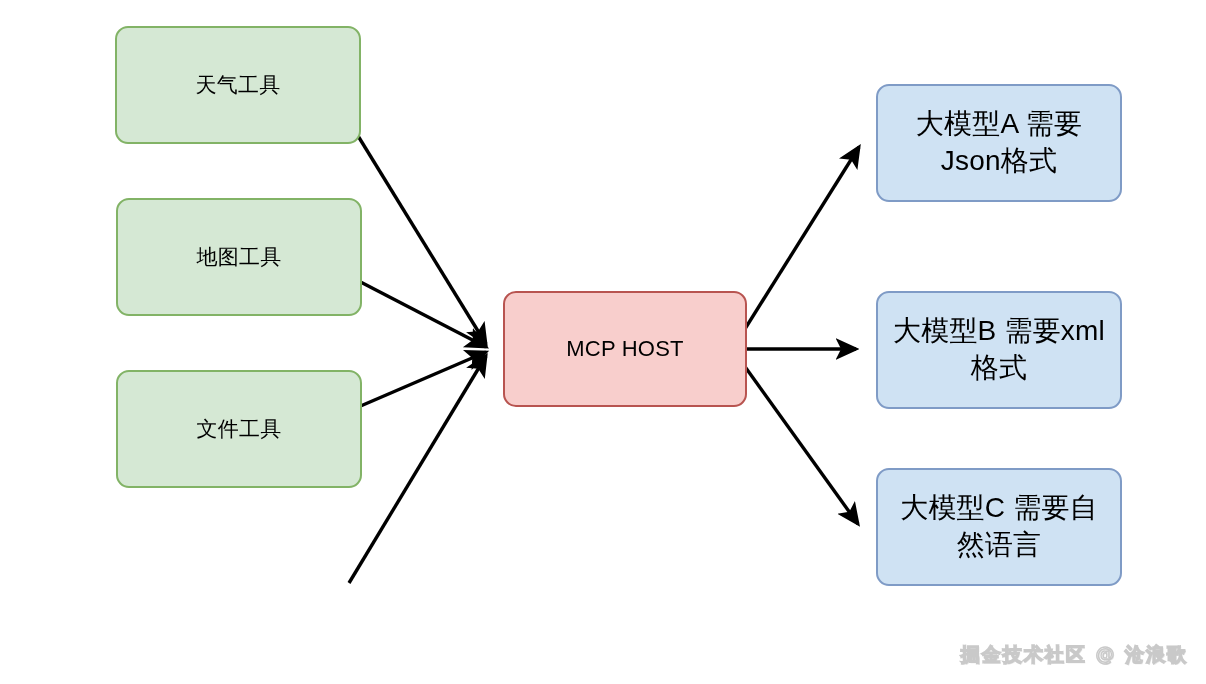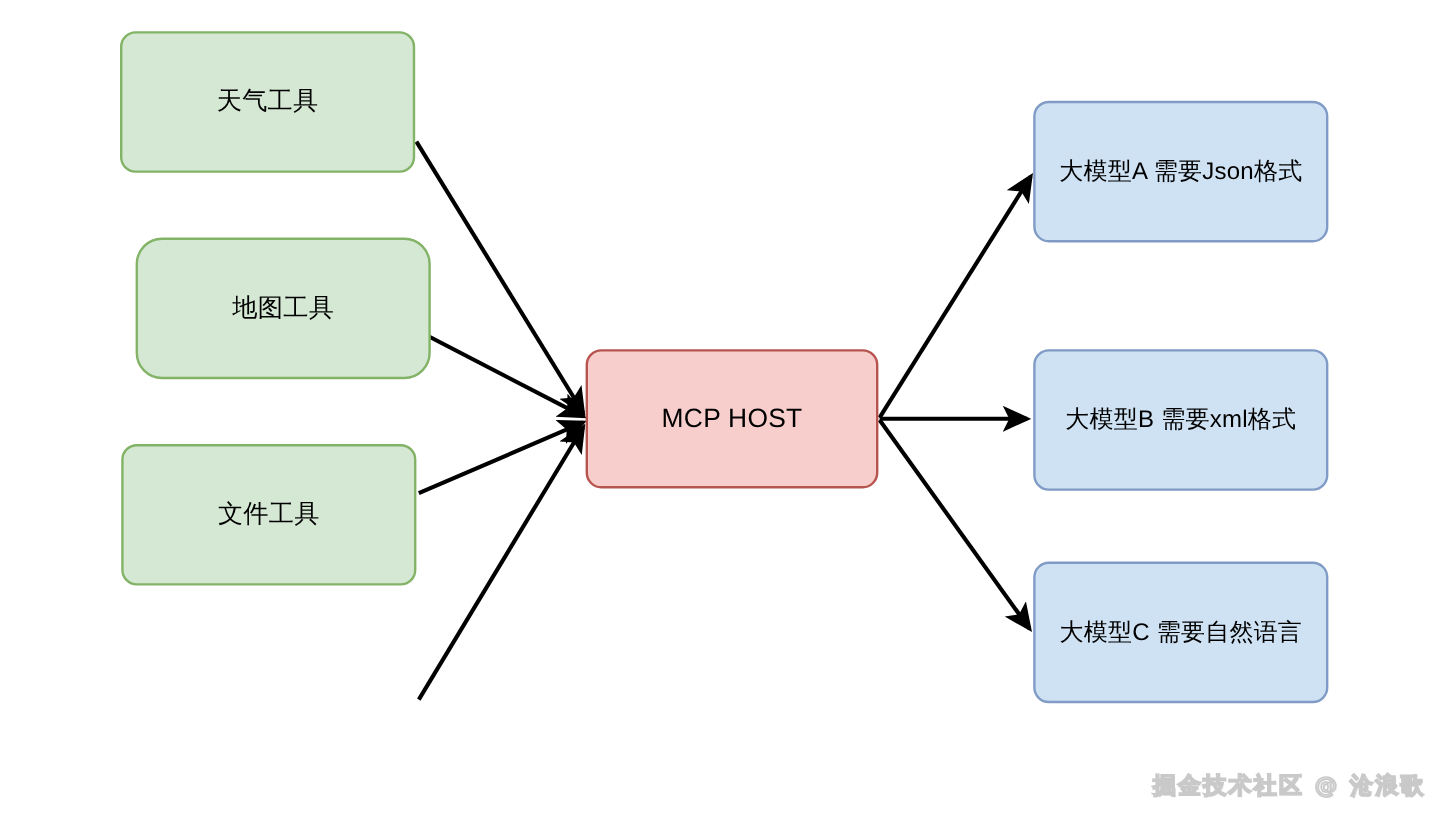--- a/index.html
+++ b/index.html
@@ -19,20 +19,21 @@
     position: absolute;
     box-sizing: border-box;
     display: flex;
     align-items: center;
     justify-content: center;
     text-align: center;
     border-radius: 13px;
     border-style: solid;
     border-width: 2px;
     z-index: 3;
+    margin-left: 15px;
   }
   .node .label {
     display: block;
     line-height: 1.30;
     color: #000000;
     padding: 0 10px;
     letter-spacing: 0.2px;
   }
   .tool-node {
     background: #d5e8d4;
@@ -51,21 +52,21 @@
     height: 116px;
   }
   .host-node .label { font-size: 22px; }
 
   .model-node {
     background: #cfe2f3;
     border-color: #7f9bc6;
     width: 246px;
     height: 118px;
   }
-  .model-node .label { font-size: 20px; line-height: 1.32; }
+  .model-node .label { font-size: 28px; line-height: 1.32; }
 
   #arrows {
     position: absolute;
     left: 0;
     top: 0;
     width: 1206px;
     height: 684px;
     z-index: 2;
   }
 
@@ -103,21 +104,21 @@
 
     <line x1="733" y1="348" x2="859" y2="147" stroke="#000000" stroke-width="3.4" marker-end="url(#arrowhead)"></line>
     <line x1="733" y1="349" x2="856" y2="349" stroke="#000000" stroke-width="3.4" marker-end="url(#arrowhead)"></line>
     <line x1="733" y1="350" x2="858" y2="524" stroke="#000000" stroke-width="3.4" marker-end="url(#arrowhead)"></line>
   </svg>
 
   <div class="node tool-node" style="left:100px; top:26px;">
     <span class="label">天气工具</span>
   </div>
 
-  <div class="node tool-node" style="left:113px; top:198px;border-radius:22px;">
+  <div class="node tool-node" style="left:101px; top:198px;">
     <span class="label">地图工具</span>
   </div>
 
   <div class="node tool-node" style="left:101px; top:370px;">
     <span class="label">文件工具</span>
   </div>
 
 
   <div class="node host-node">
     <span class="label">MCP HOST</span>

